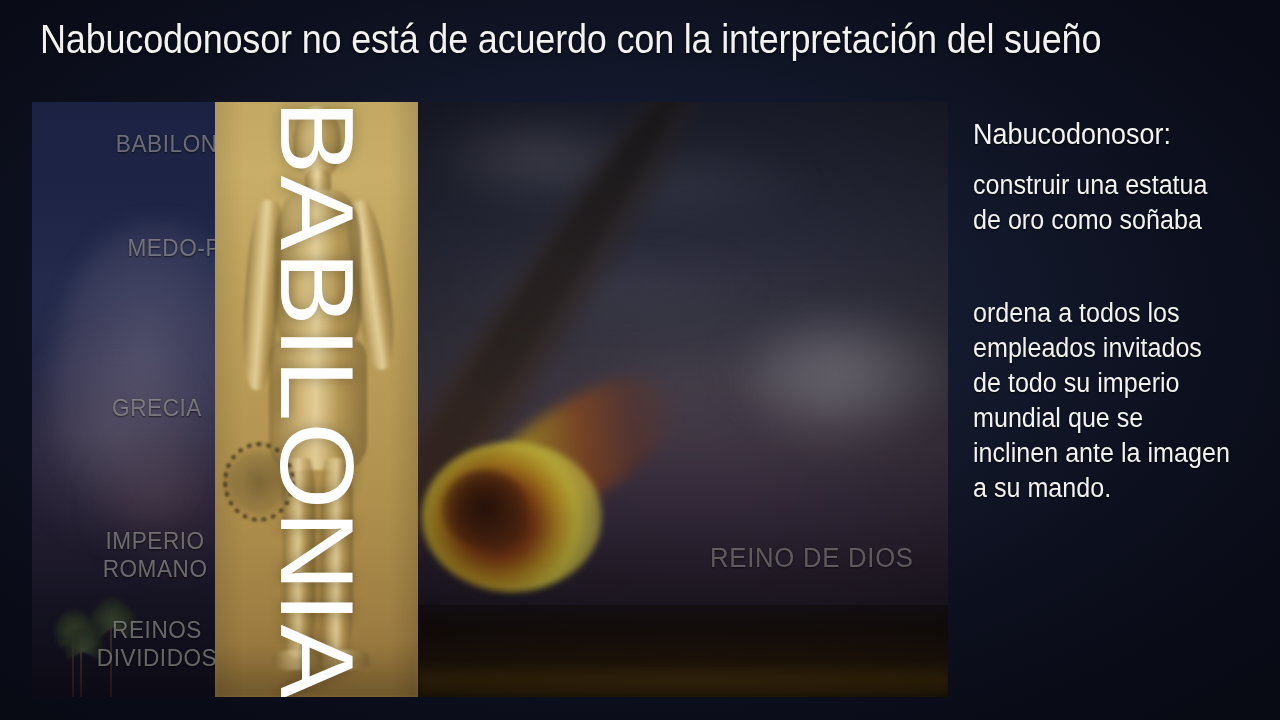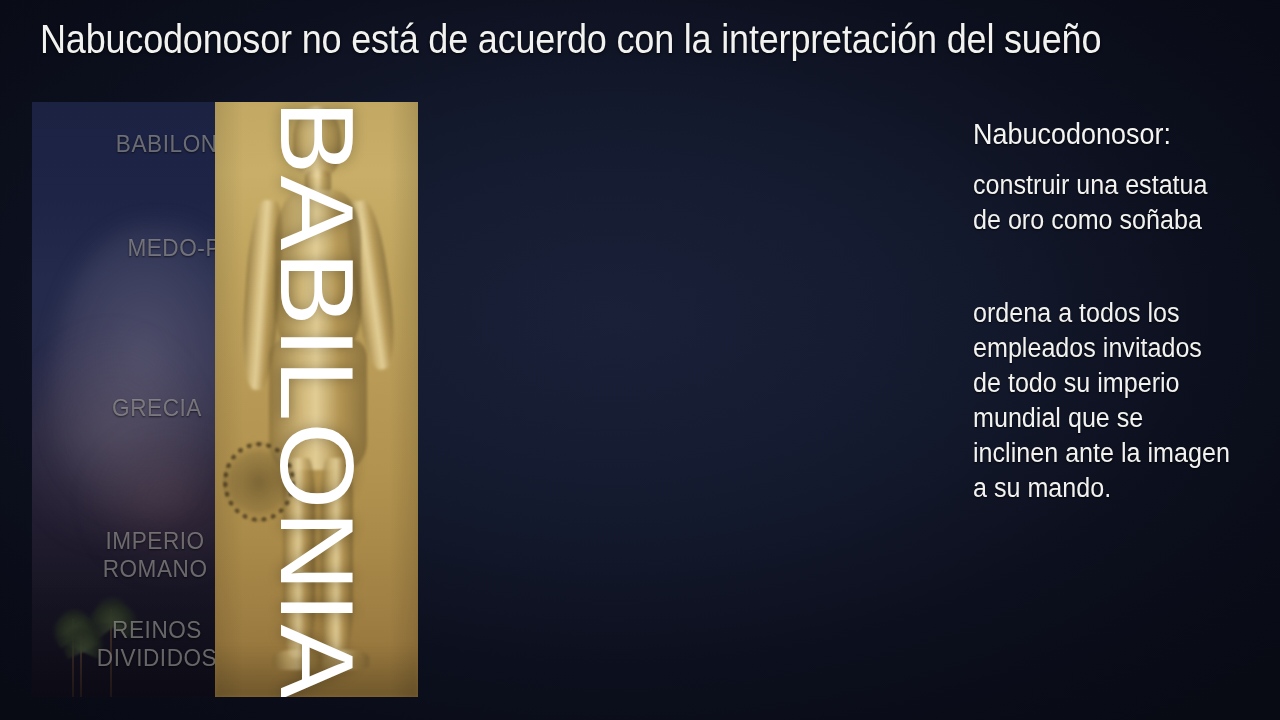--- a/index.html
+++ b/index.html
@@ -429,20 +429,39 @@
       <div class="kingdom-label" id="label-imperio">
         <span>IMPERIO</span><br>
         <span>ROMANO</span>
       </div>
       <div class="kingdom-label" id="label-reinos">
         <span>REINOS</span><br>
         <span>DIVIDIDOS</span>
       </div>
     </div>
 
+    <div id="meteor-panel">
+      <div class="mcloud" id="mcloud-1"></div>
+      <div class="mcloud" id="mcloud-2"></div>
+      <div class="mcloud" id="mcloud-5"></div>
+      <div class="mcloud" id="mcloud-3"></div>
+      <div class="mcloud" id="mcloud-4"></div>
+
+      <div id="smoke-trail"></div>
+      <div id="smoke-trail-2"></div>
+      <div id="fire-tail"></div>
+      <div id="fireball"></div>
+      <div id="fireball-core"></div>
+
+      <div id="meteor-ground"></div>
+      <div id="meteor-ground-glow"></div>
+      <div id="meteor-dim"></div>
+
+      <div id="reino-de-dios">REINO DE DIOS</div>
+    </div>
 
     <div id="gold-panel">
       <div id="statue">
         <div class="st" id="st-head"></div>
         <div class="st" id="st-neck"></div>
         <div class="st" id="st-armL"></div>
         <div class="st" id="st-armR"></div>
         <div class="st" id="st-torso"></div>
         <div class="st" id="st-skirt"></div>
         <div class="st" id="st-legL"></div>

